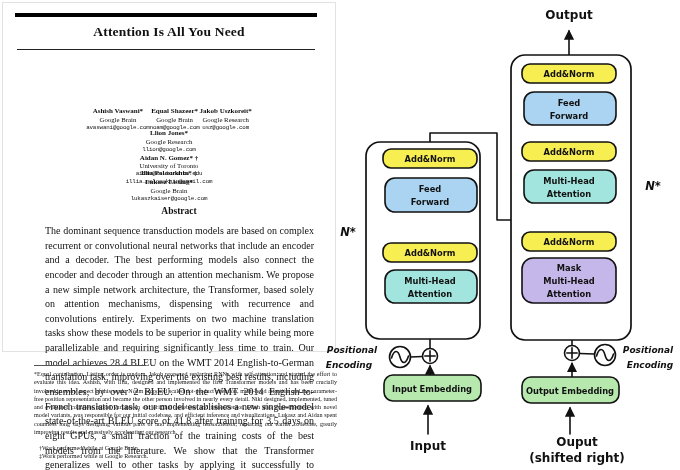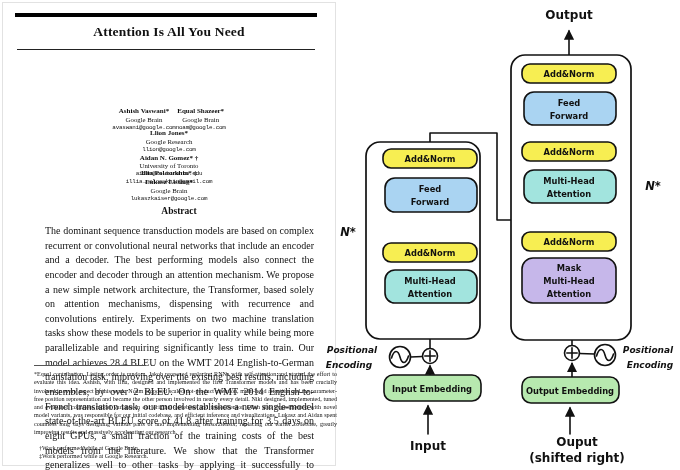--- a/index.html
+++ b/index.html
@@ -1,21 +1,21 @@
 <!DOCTYPE html>
 <html><head>
 <meta charset="utf-8">
 <style>
   html,body { margin:0; padding:0; }
   body { width:680px; height:470px; background:#ffffff; position:relative; overflow:hidden;
          font-family:"Liberation Serif", serif; color:#111; }
   .canvas { position:absolute; inset:0; }
 
   
-  .paper { position:absolute; left:2px; top:2px; width:334px; height:464px; background:#fff;
+  .paper { position:absolute; left:2px; top:2px; width:334px; height:350px; background:#fff;
            border:1px solid #e2e2e2; box-sizing:border-box; }
   .rule-thick { position:absolute; left:12px; top:10px; width:302px; height:3.6px; background:#000; }
   .title { position:absolute; left:0; top:21px; width:100%; text-align:center;
            font-size:13.5px; font-weight:bold; letter-spacing:0.2px; }
   .rule-thin { position:absolute; left:14px; top:46px; width:298px; height:1.2px; background:#222; }
 
   .authors-row { position:absolute; left:0; width:100%; display:flex; box-sizing:border-box; }
   .row1 { top:104px; padding:0 14px; justify-content:center; }
   .row2 { top:126px; padding:0 28px; justify-content:space-between;flex-direction:column; }
   .row3 { top:166px; justify-content:center; }
@@ -59,20 +59,25 @@
     <div class="authors-row row1">
       <div class="author">
         <div class="a-name">Ashish Vaswani*</div>
         <div class="a-affil">Google Brain</div>
         <div class="a-email">avaswani@google.com</div>
       </div>
       <div class="author">
         <div class="a-name">Equal Shazeer*</div>
         <div class="a-affil">Google Brain</div>
         <div class="a-email">noam@google.com</div>
+      </div>
+      <div class="author">
+        <div class="a-name">Jakob Uszkoreit*</div>
+        <div class="a-affil">Google Research</div>
+        <div class="a-email">usz@google.com</div>
       </div>
     </div>
 
     <div class="authors-row row2">
       <div class="author">
         <div class="a-name">Llion Jones*</div>
         <div class="a-affil">Google Research</div>
         <div class="a-email">llion@google.com</div>
       </div>
       <div class="author">

